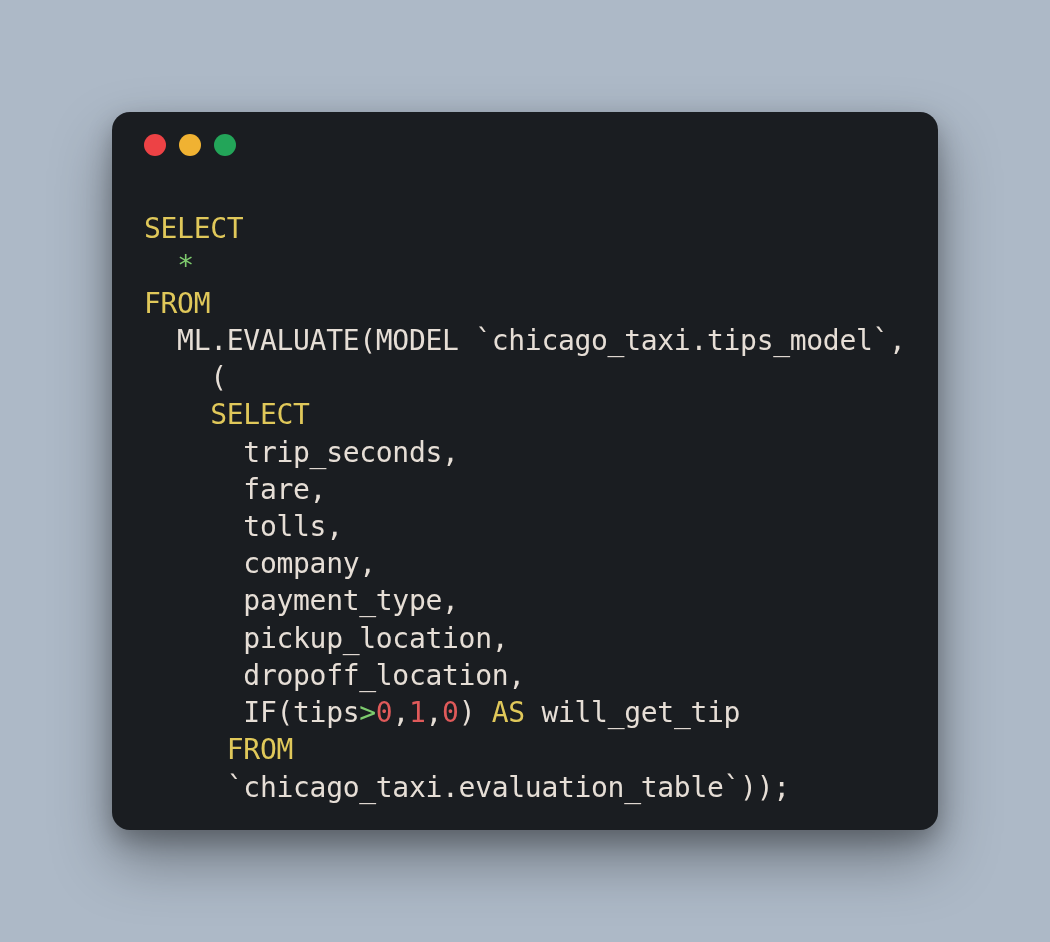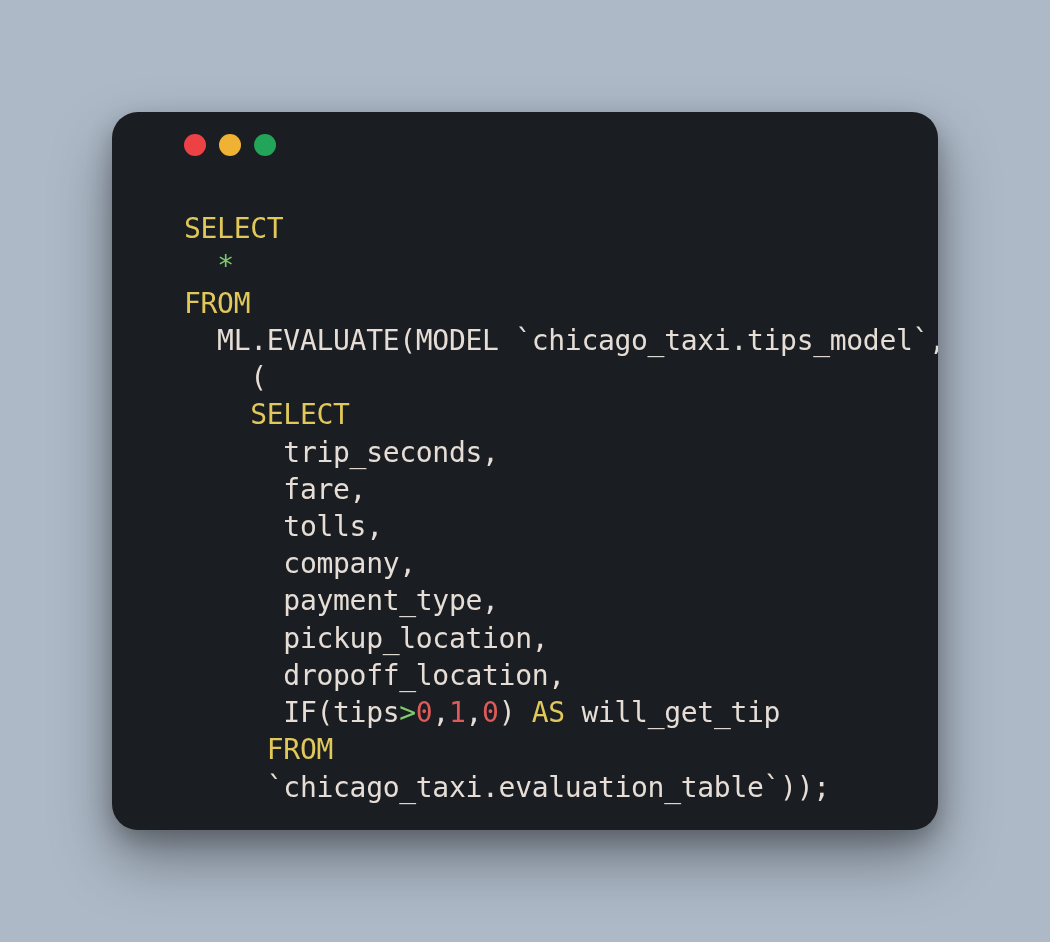--- a/index.html
+++ b/index.html
@@ -12,24 +12,23 @@
       height: 942px;
       background: #adb9c7;
       display: flex;
       align-items: center;
       justify-content: center;
       font-family: ui-monospace, 'SF Mono', Menlo, Monaco, Consolas, monospace;
     }
     .window {
       width: 826px;
       background: #1a1d21;
-      border-radius: 26px;
+      border-radius: 18px;
       box-shadow: 0 30px 60px rgba(0,0,0,0.35), 0 10px 25px rgba(0,0,0,0.25);
       overflow: hidden;
-      padding-left: 40px;
     }
     .titlebar {
       display: flex;
       gap: 13px;
       padding: 22px 0 0 32px;
       height: 56px;
     }
     .dot {
       width: 22px;
       height: 22px;

